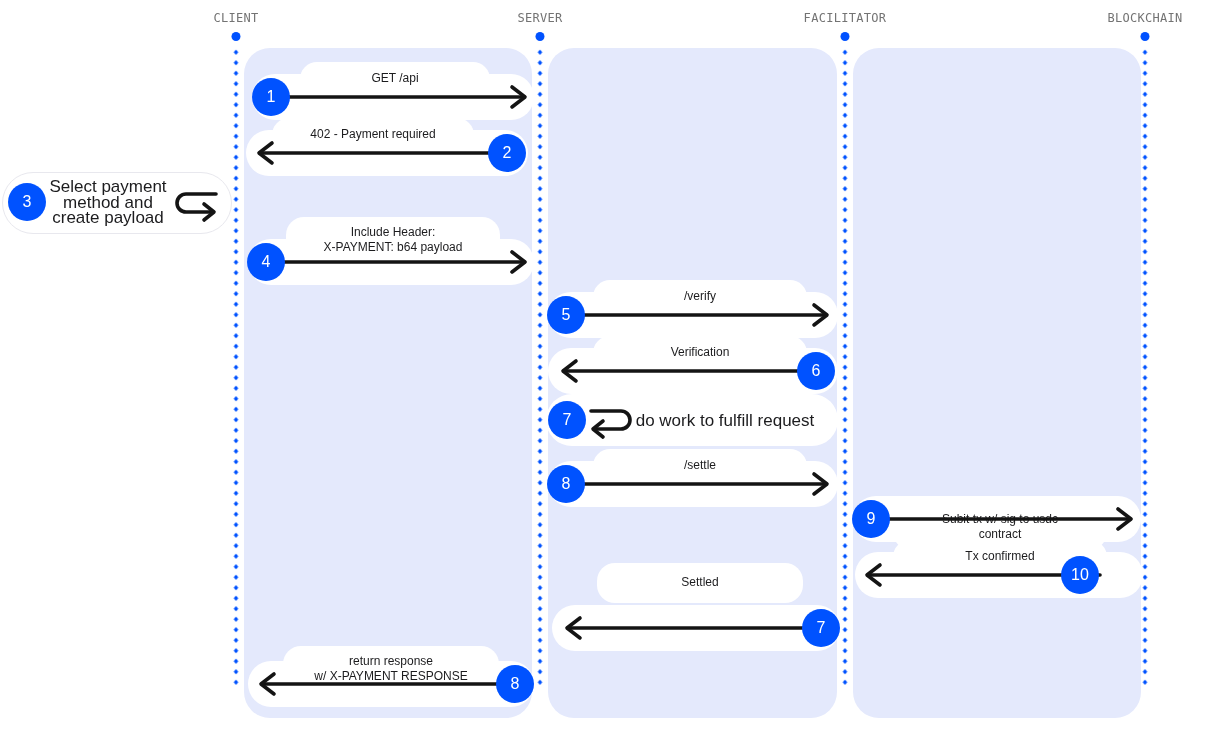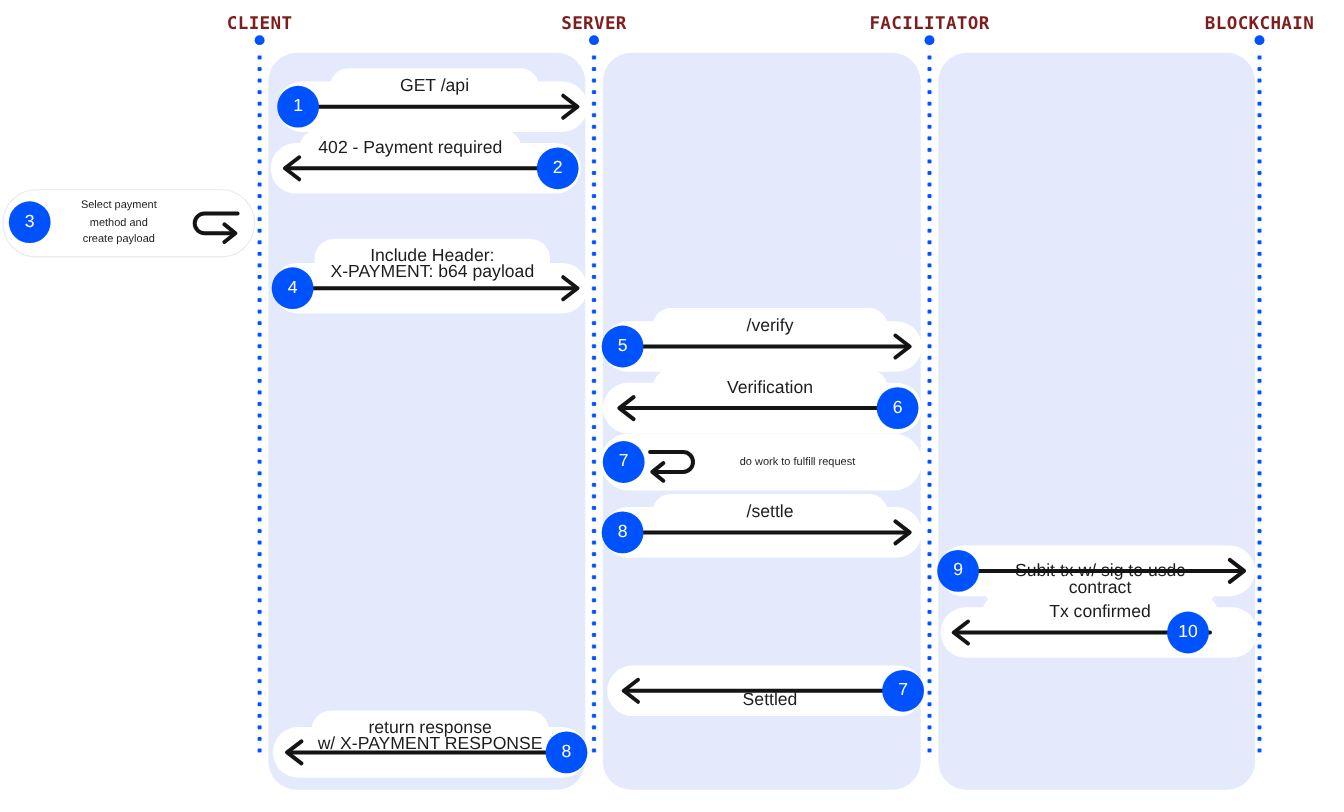--- a/index.html
+++ b/index.html
@@ -2,44 +2,44 @@
 <html style="--accent: #0052ff; --lane: #e4e9fc; --arrow: #141414; --ink: #1c1c1e; --noteBorder: #e8e8ee;"><head>
 <meta charset="utf-8">
 <style>
   html,body{margin:0;padding:0;background:#fff;}
   #stage{
     position:relative;width:1222px;height:738px;background:#fff;overflow:hidden;
     font-family:"Liberation Sans",sans-serif;color:var(--ink,#1c1c1e);
   }
   .actor{
     position:absolute;top:11px;transform:translateX(-50%);
-    font-family:"DejaVu Sans Mono",monospace;font-size:16px;font-weight:700;
-    letter-spacing:.3px;color:#7f1d1d;white-space:nowrap;
+    font-family:"DejaVu Sans Mono",monospace;font-size:12px;font-weight:400;
+    letter-spacing:.3px;color:#737373;white-space:nowrap;
   }
   .lane{
     position:absolute;top:48px;height:670px;width:288px;
     background:var(--lane,#e4e9fc);border-radius:26px;
   }
   .lifeline{position:absolute;display:flex;flex-direction:column;align-items:center;transform:translateX(-50%);}
   .lifeline .cap{width:9px;height:9px;border-radius:50%;background:var(--accent,#0052ff);}
   .lifeline .dots{
     width:5px;height:638px;margin-top:6px;
     background-image:radial-gradient(circle,var(--accent,#0052ff) 1.9px,transparent 2.2px);
     background-size:5px 10.5px;background-repeat:repeat-y;background-position:center top;
   }
   .msg{position:absolute;left:0;top:0;width:0;height:0;overflow:visible;}
   .pill{position:absolute;background:#fff;}
   .arrow-pill{border-radius:23px;height:46px;}
   .label-pill{
     border-radius:18px;display:flex;align-items:center;justify-content:center;
-    text-align:center;font-size:16px;line-height:15.5px;white-space:pre-line;
+    text-align:center;font-size:12px;line-height:15.5px;white-space:pre-line;
   }
   .note-pill{border-radius:31px;border:1px solid var(--noteBorder,#e8e8ee);background:#fff;}
   .note-text{
-    position:absolute;text-align:center;font-size:10px;line-height:15.5px;white-space:pre-line;
+    position:absolute;text-align:center;font-size:17px;line-height:15.5px;white-space:pre-line;
   }
   .num{
     position:absolute;width:38px;height:38px;border-radius:50%;
     background:var(--accent,#0052ff);color:#fff;font-size:16px;
     display:flex;align-items:center;justify-content:center;
   }
   svg.arrow{position:absolute;overflow:visible;display:block;}
   svg.arrow *{stroke:var(--arrow,#141414);stroke-width:3.6;fill:none;stroke-linecap:round;stroke-linejoin:round;}
 </style>
 </head>
@@ -172,21 +172,21 @@
     <div class="pill label-pill" style="left:893px;top:540px;width:214px;height:34px">Tx confirmed</div>
     <svg class="arrow" style="left:864px;top:560px" width="236" height="30" viewBox="0 0 236 30">
         <line x1="236" y1="15" x2="4" y2="15"></line>
         <polyline points="16,5 3,15 16,25"></polyline>
       </svg>
     <div class="num" style="left:1061px;top:556px">10</div>
   </div>
 
   <div class="msg">
     <div class="pill arrow-pill" style="left:552px;top:605px;width:288px"></div>
-    <div class="pill label-pill" style="left:597px;top:623px;width:206px;height:27px">Settled</div>
+    <div class="pill label-pill" style="left:597px;top:563px;width:206px;height:40px">Settled</div>
     <svg class="arrow" style="left:564px;top:613px" width="240" height="30" viewBox="0 0 240 30">
         <line x1="240" y1="15" x2="4" y2="15"></line>
         <polyline points="16,5 3,15 16,25"></polyline>
       </svg>
     <div class="num" style="left:802px;top:609px">7</div>
   </div>
 
   <div class="msg">
     <div class="pill arrow-pill" style="left:248px;top:661px;width:286px"></div>
     <div class="pill label-pill" style="left:283px;top:646px;width:216px;height:46px">return response

